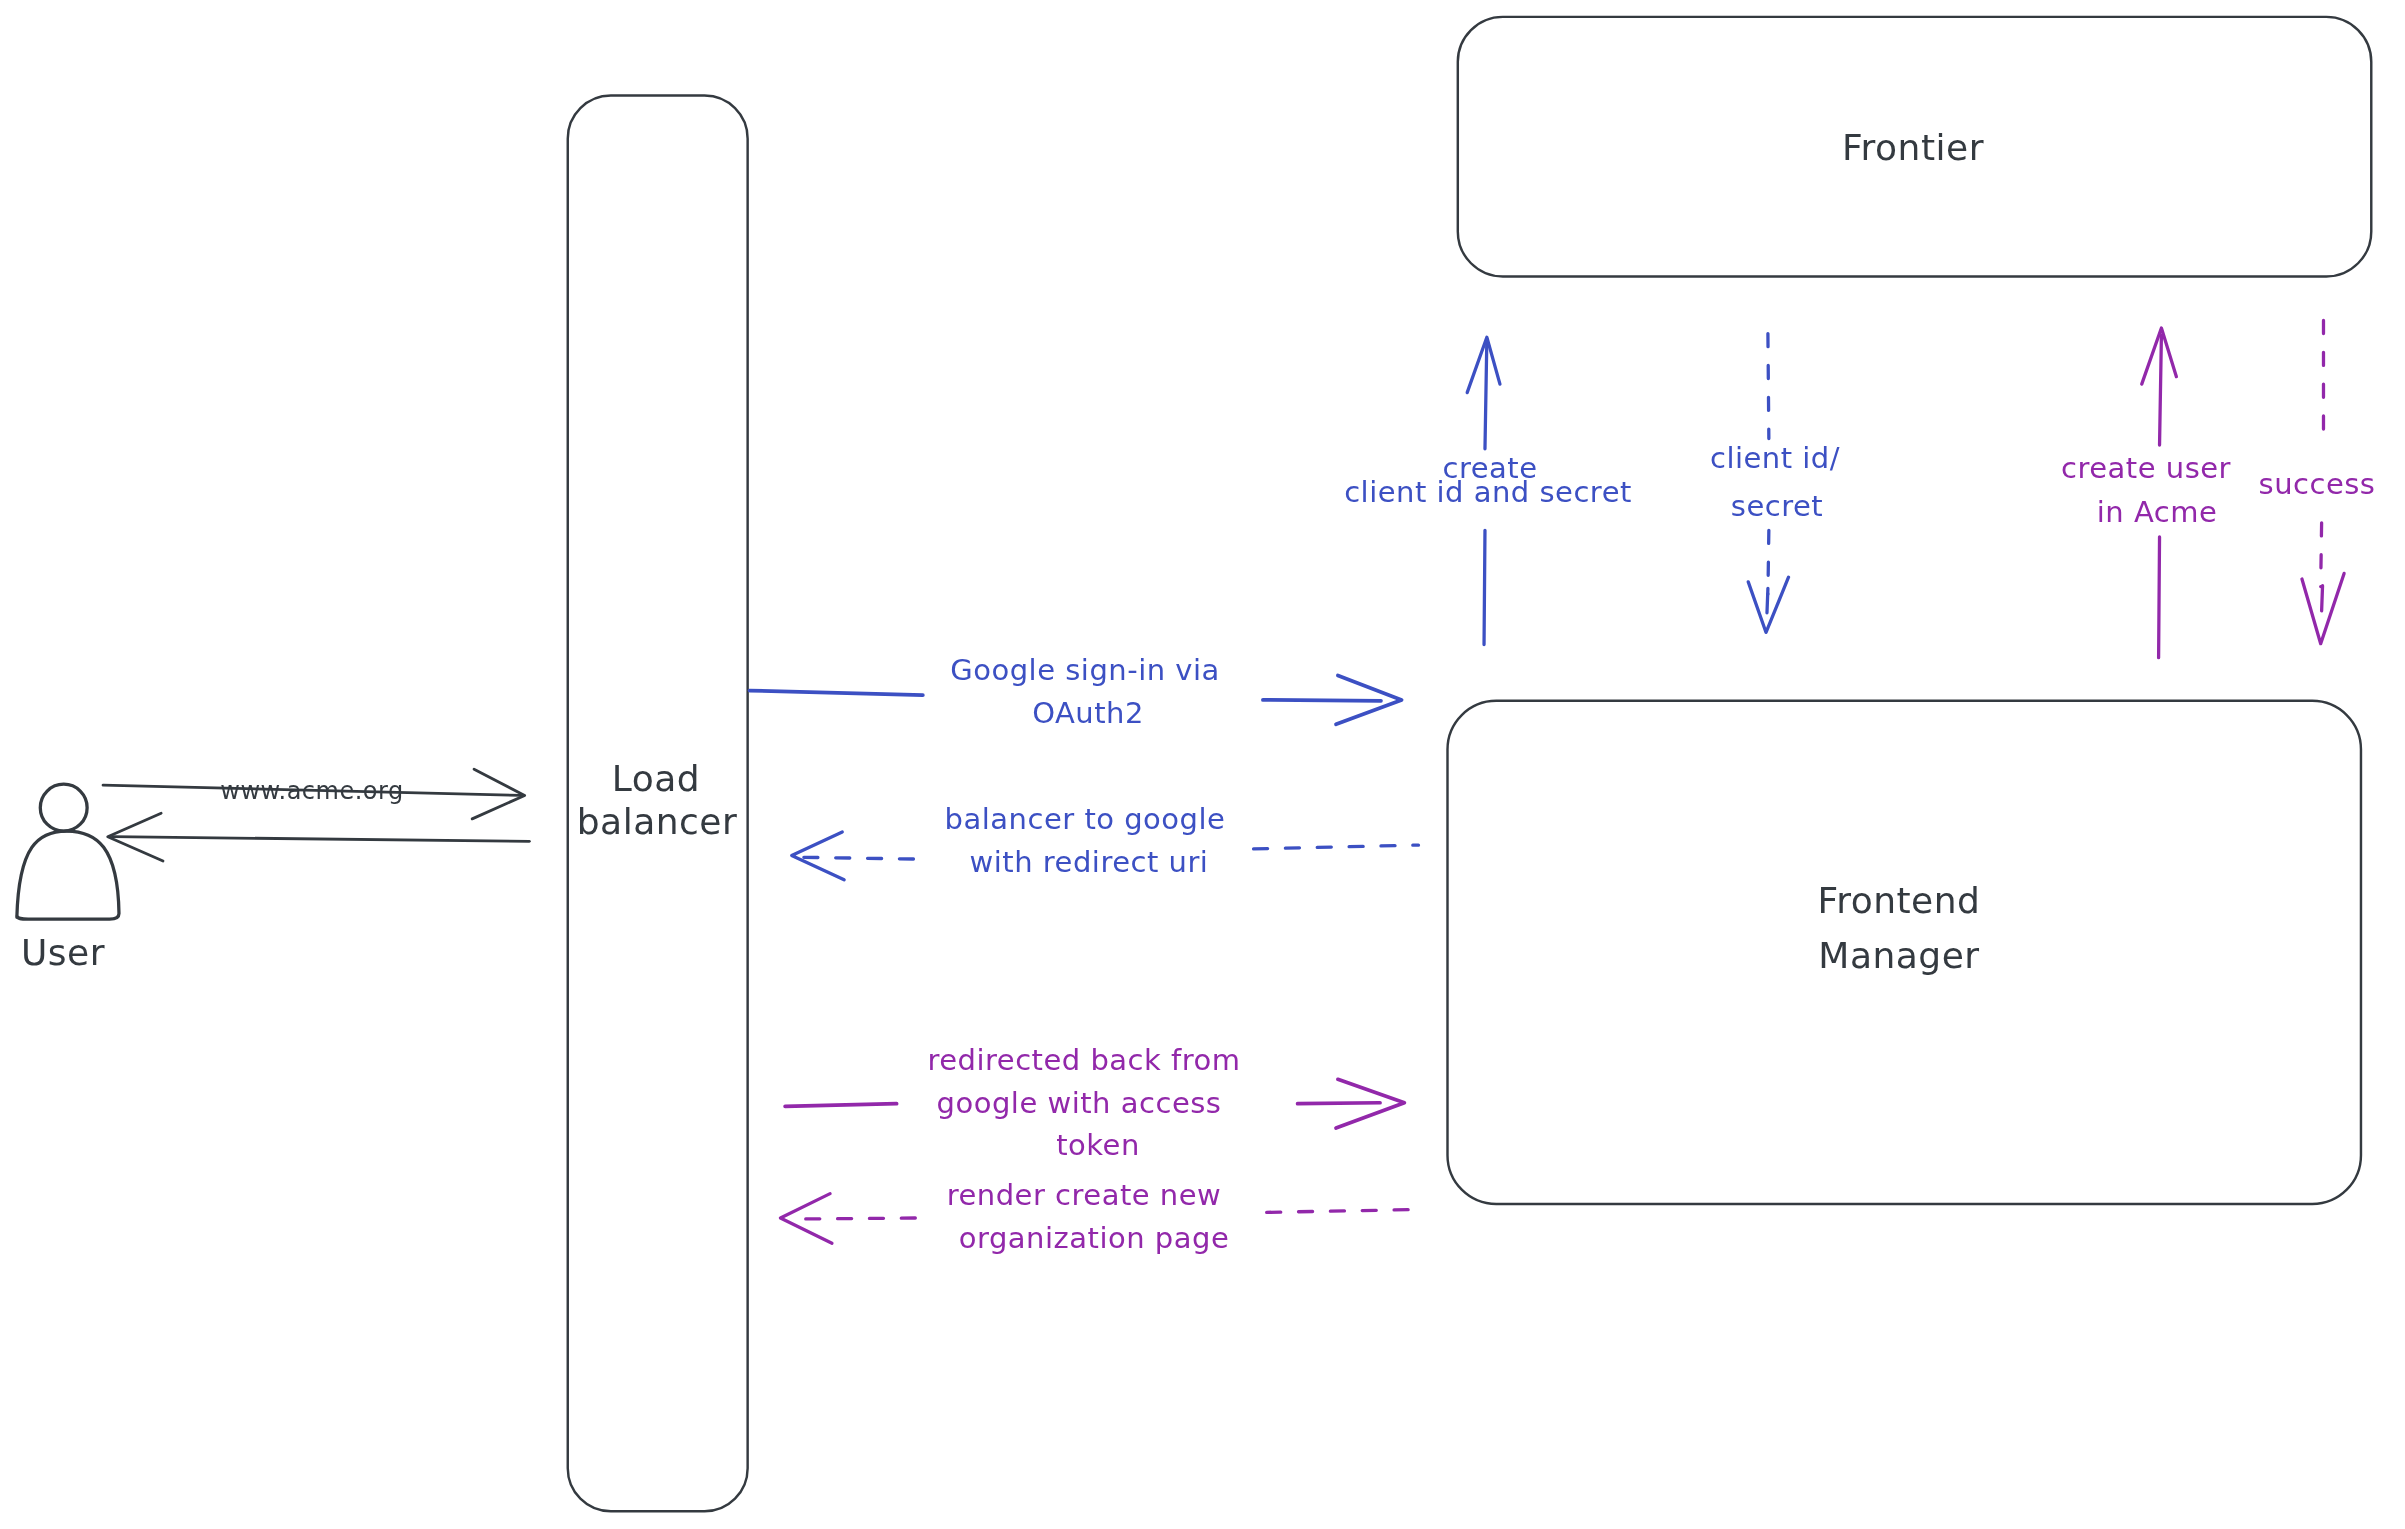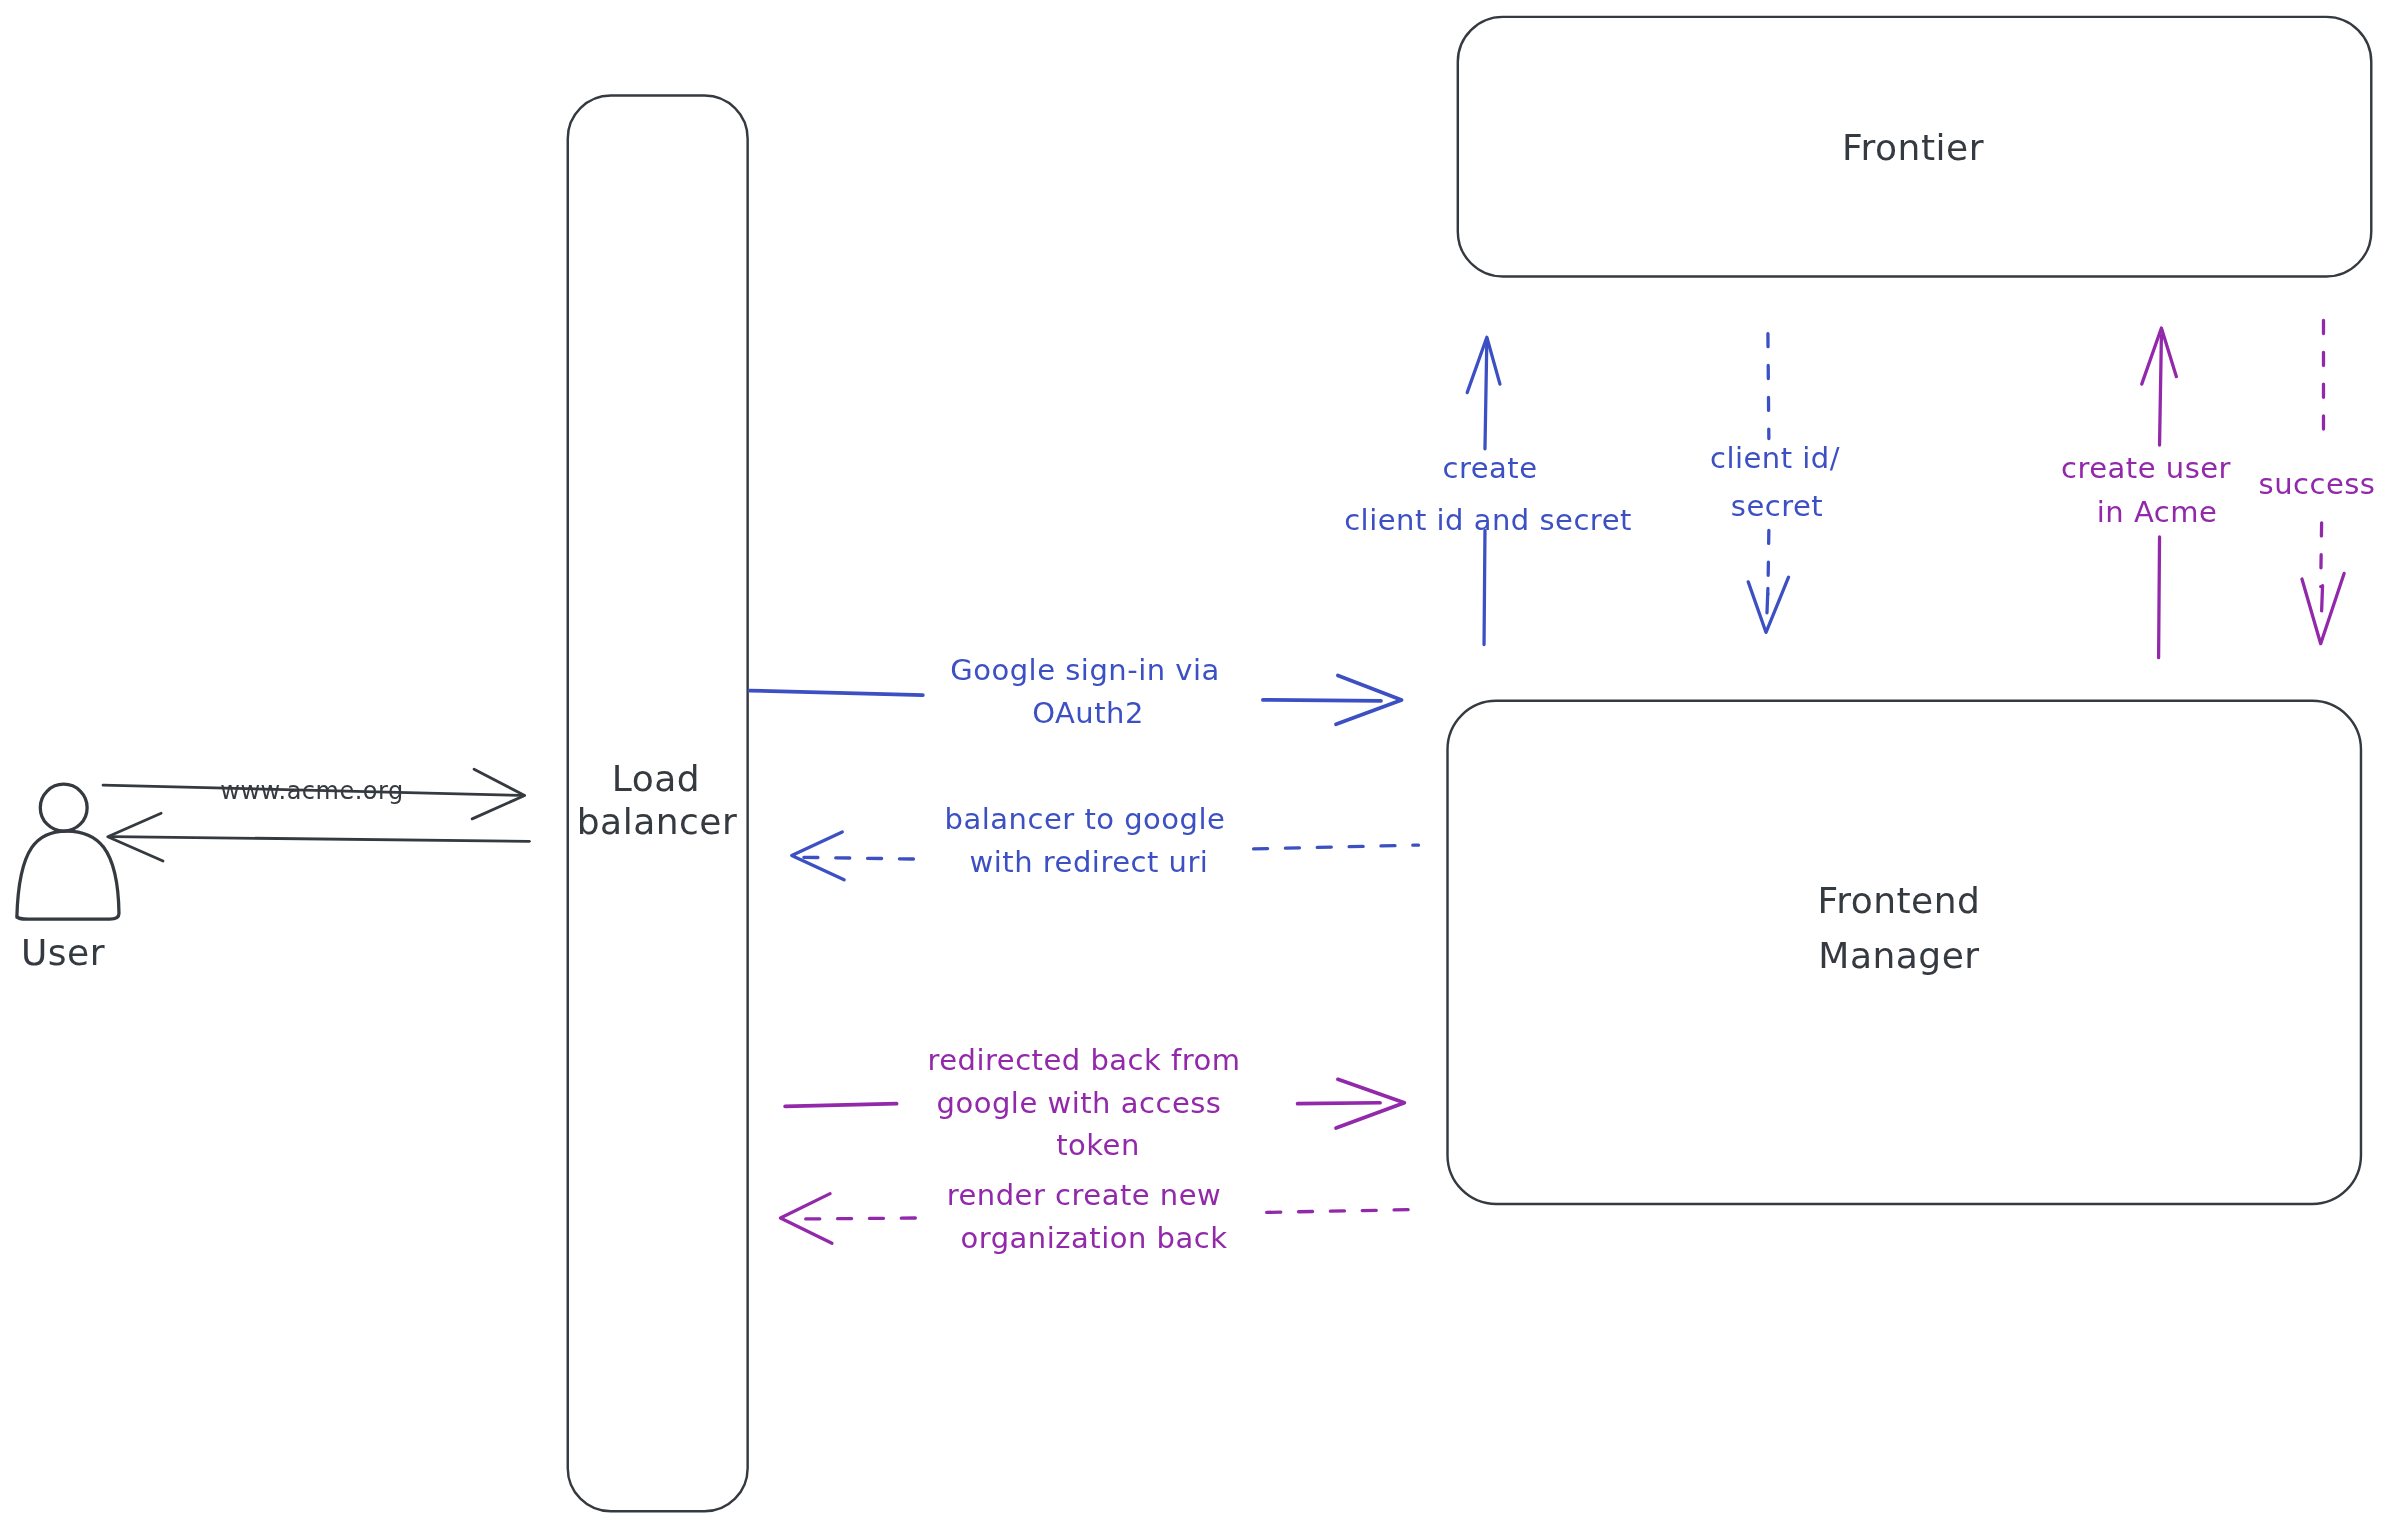--- a/index.html
+++ b/index.html
@@ -143,31 +143,31 @@
 
   <div class="lbl t-ink fs-url" style="left:312px; top:791px;">www.acme.org</div>
 
   <div class="lbl t-blue fs-edge" style="left:1085px; top:670px;">Google sign-in via</div>
   <div class="lbl t-blue fs-edge" style="left:1088px; top:713px;">OAuth2</div>
 
   <div class="lbl t-blue fs-edge" style="left:1085px; top:819px;">balancer to google</div>
   <div class="lbl t-blue fs-edge" style="left:1089px; top:862px;">with redirect uri</div>
 
   <div class="lbl t-blue fs-edge" style="left:1490px; top:468px;">create</div>
-  <div class="lbl t-blue fs-edge" style="left:1488px; top:520px;">client id and secret</div>
+  <div class="lbl t-blue fs-edge" style="left:1488px; top:492px;">client id and secret</div>
 
   <div class="lbl t-blue fs-edge" style="left:1775px; top:458px;">client id/</div>
   <div class="lbl t-blue fs-edge" style="left:1777px; top:506px;">secret</div>
 
   <div class="lbl t-purple fs-edge" style="left:2146px; top:468px;">create user</div>
   <div class="lbl t-purple fs-edge" style="left:2157px; top:512px;text-align:right;">in Acme</div>
 
   <div class="lbl t-purple fs-edge" style="left:2317px; top:484px;">success</div>
 
   <div class="lbl t-purple fs-edge" style="left:1084px; top:1060px;">redirected back from</div>
   <div class="lbl t-purple fs-edge" style="left:1079px; top:1103px;">google with access</div>
   <div class="lbl t-purple fs-edge" style="left:1098px; top:1145px;">token</div>
 
   <div class="lbl t-purple fs-edge" style="left:1084px; top:1195px;">render create new</div>
-  <div class="lbl t-purple fs-edge" style="left:1094px; top:1238px;">organization back</div>
+  <div class="lbl t-purple fs-edge" style="left:1094px; top:1238px;">organization page</div>
 
 </div>
 
 
 </body></html>

